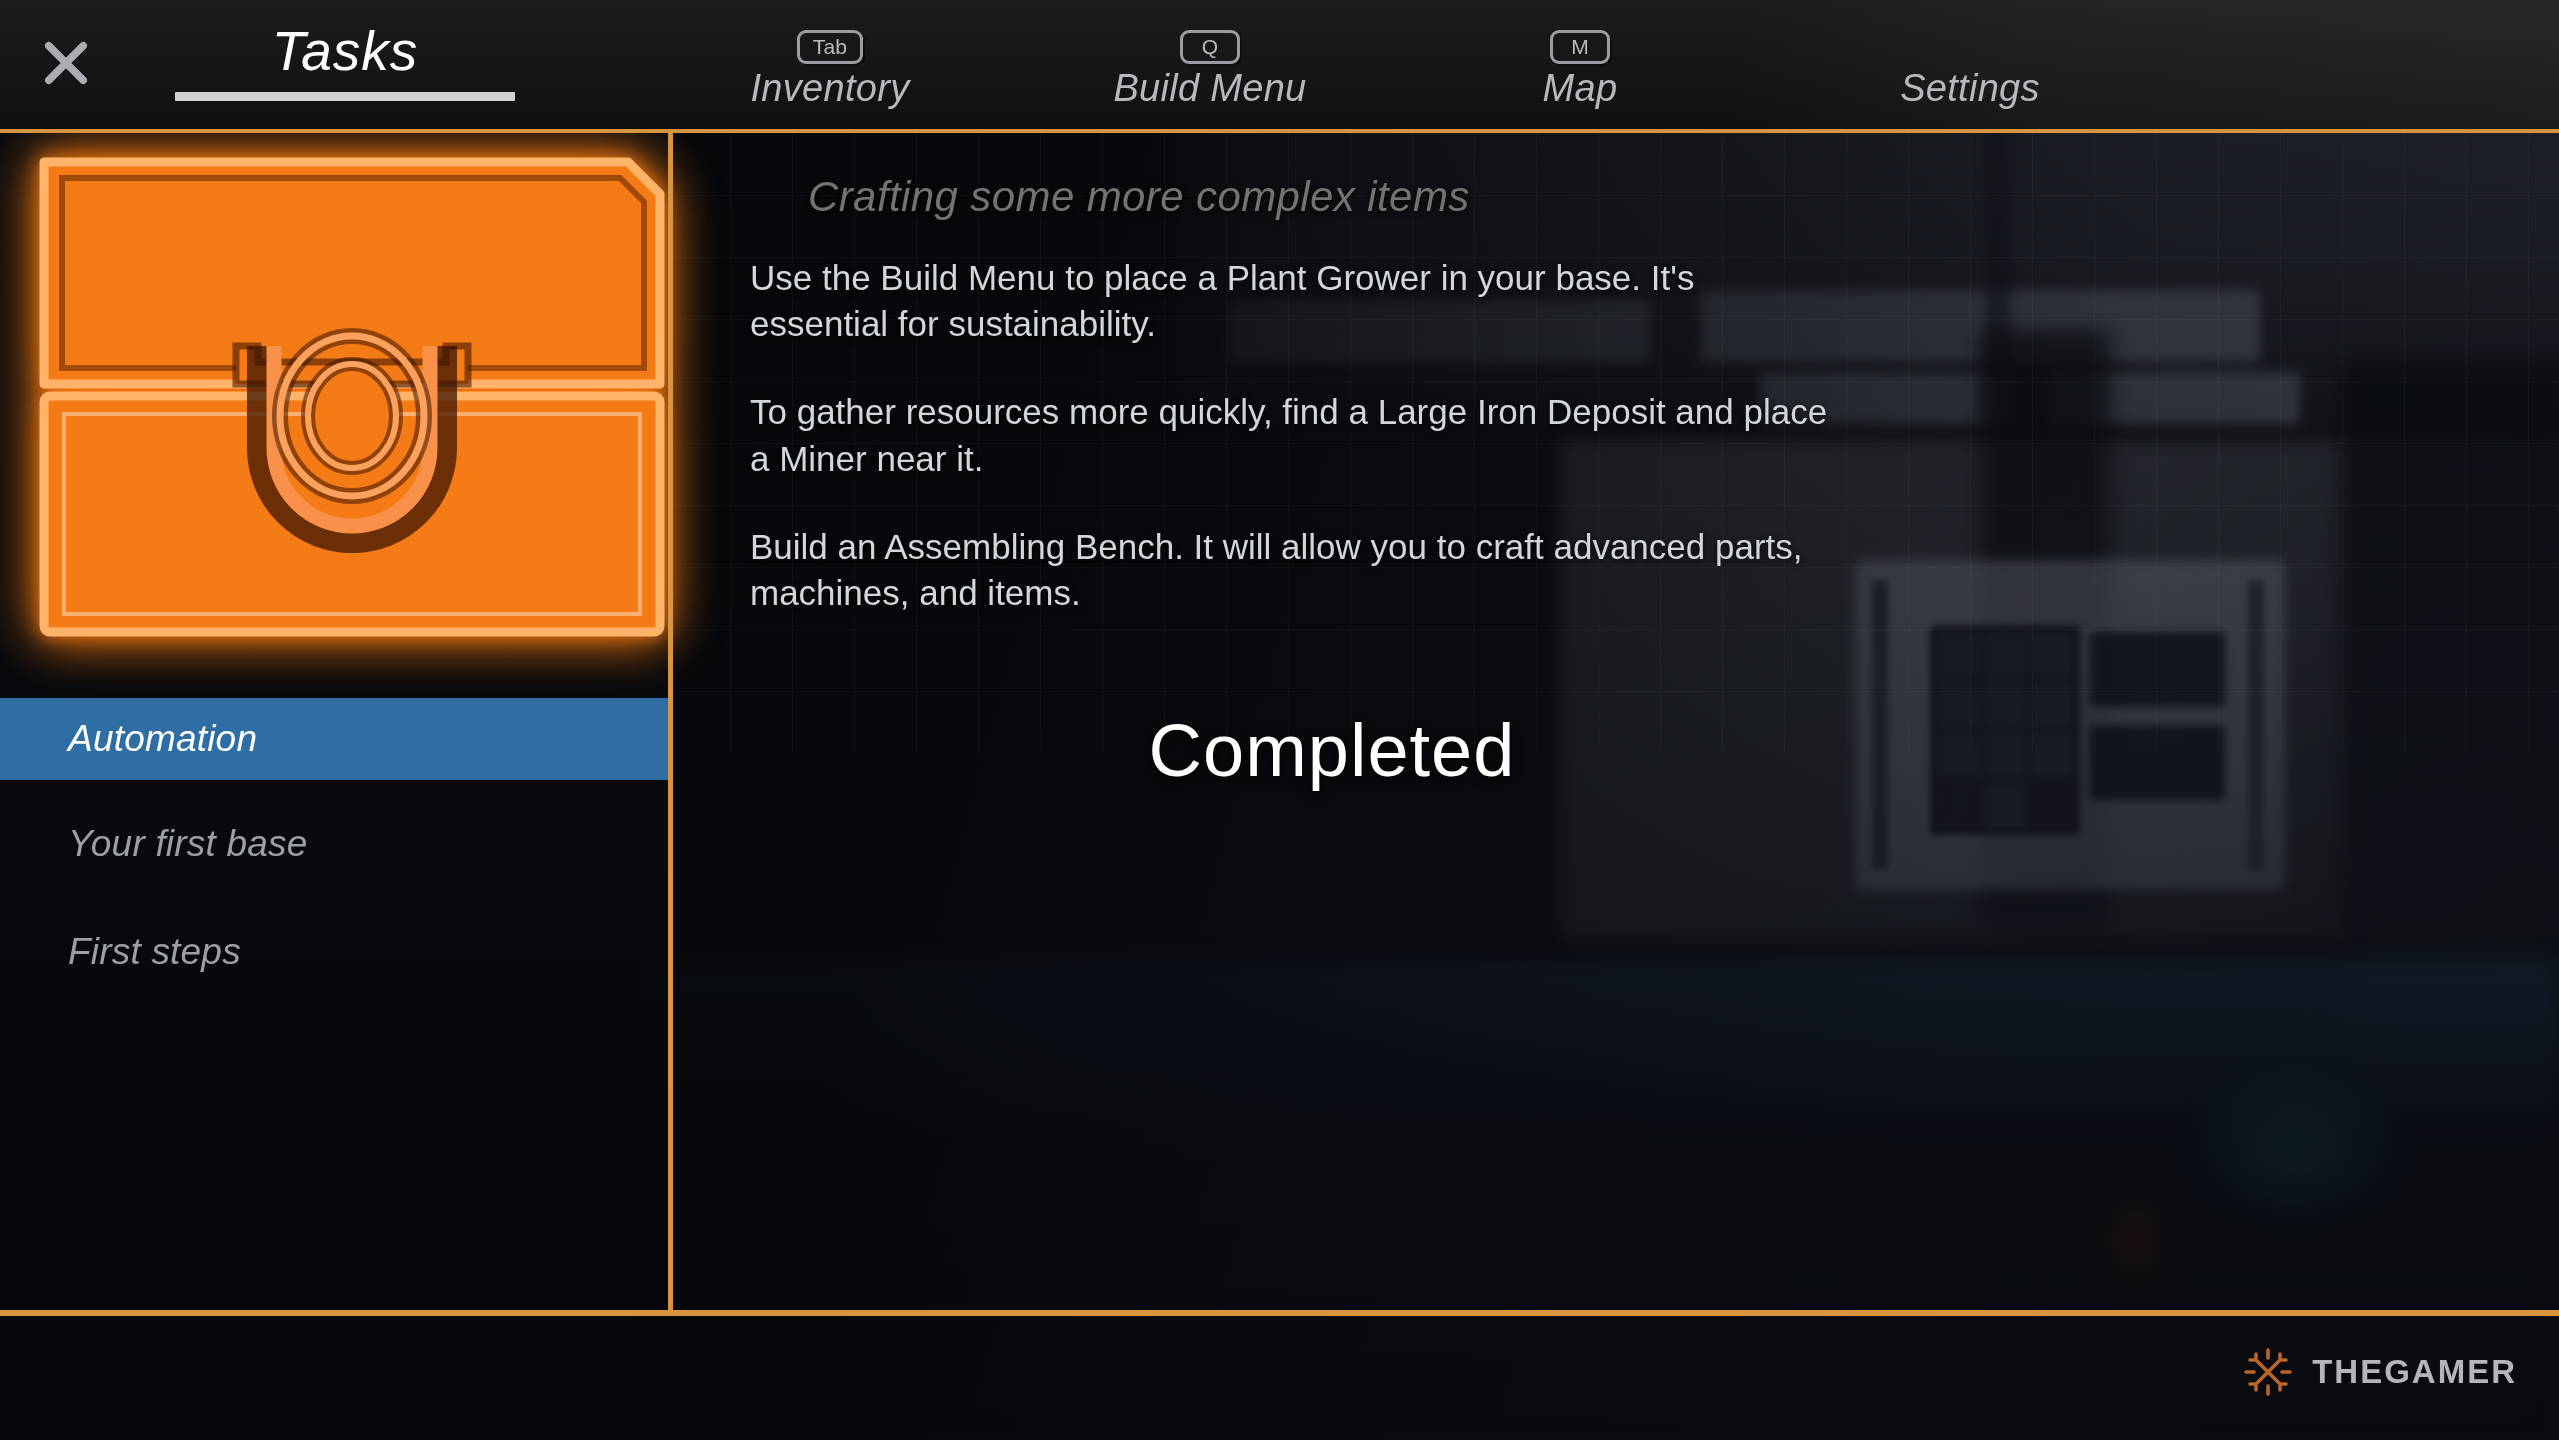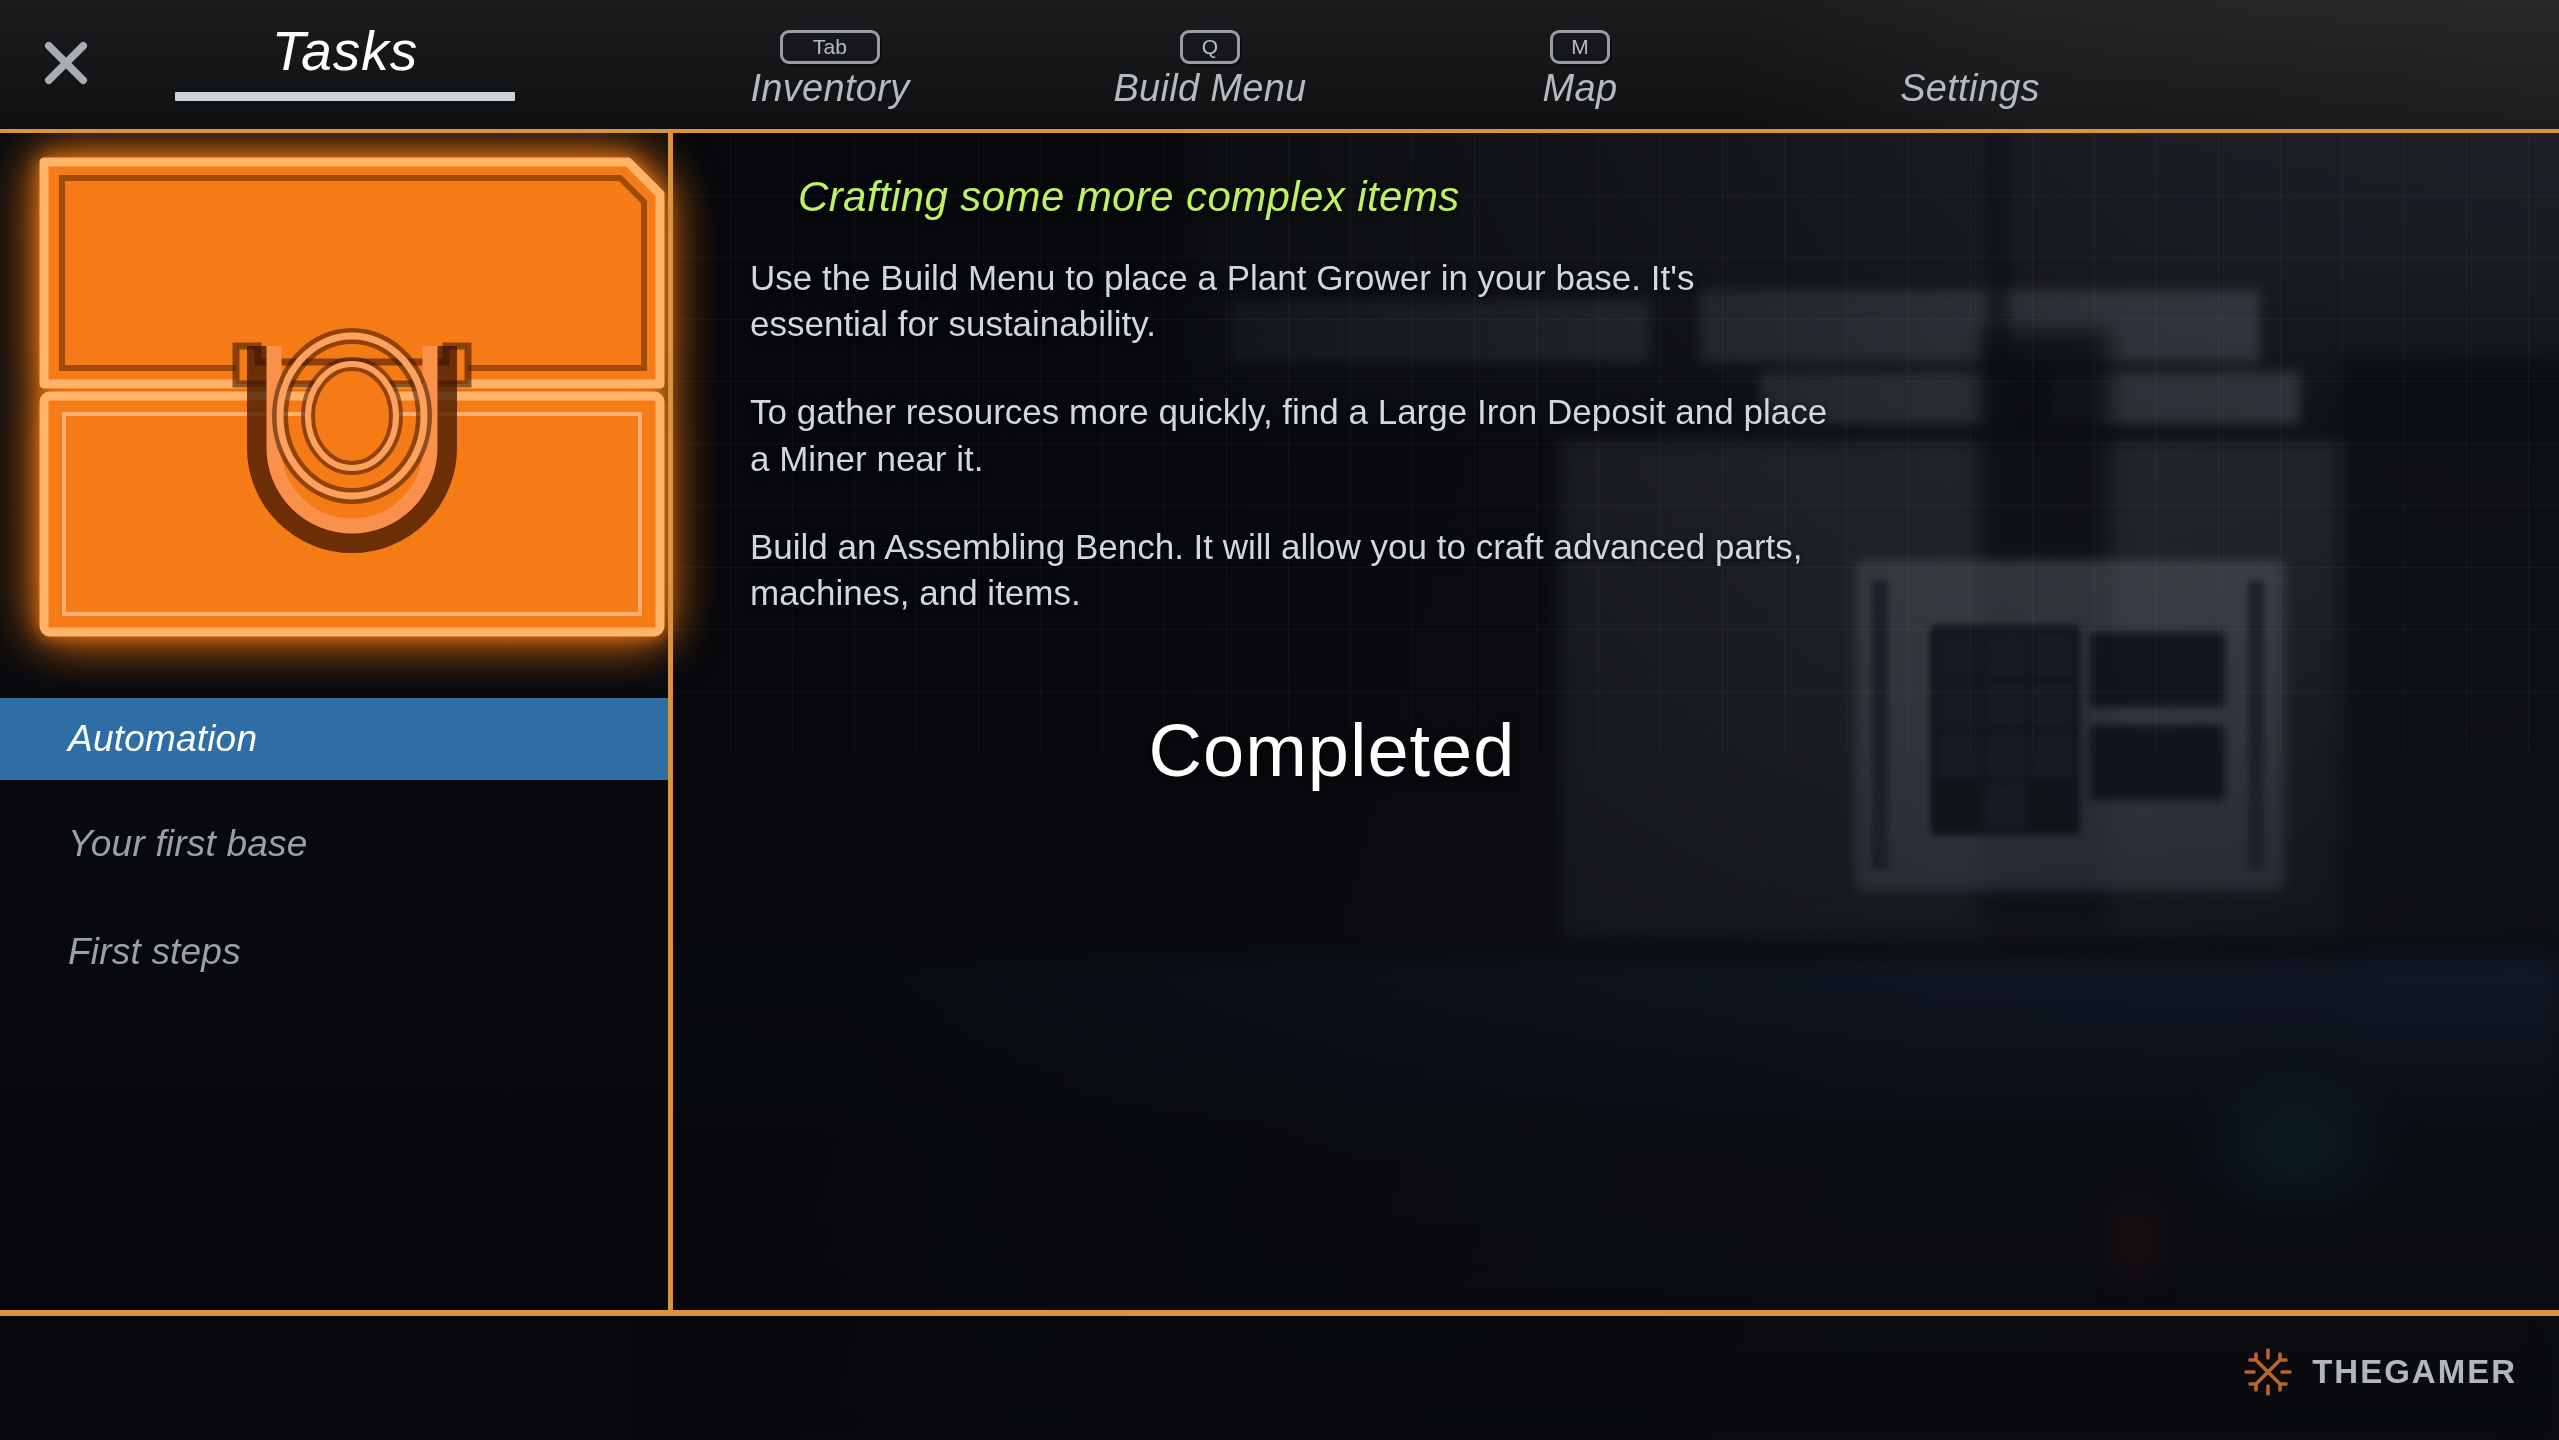--- a/index.html
+++ b/index.html
@@ -138,21 +138,21 @@
     display:flex; flex-direction:column; align-items:center; justify-content:flex-end;
     cursor:pointer; padding-bottom:22px;
   }
   .tab .keycap {
     width:60px; height:34px; border:3px solid #9a9ea3; border-radius:9px;
     display:flex; align-items:center; justify-content:center;
     font-size:21px; color:#b8bcc1; letter-spacing:.2px; margin-bottom:5px;
     font-family:"Liberation Sans", sans-serif;
     box-shadow:2px 2px 0 rgba(0,0,0,.45);
   }
-  .tab .keycap.wide { width:100px; }
+  .tab .keycap.wide { width:66px; }
   .tab .keycap.hidden-cap { visibility:hidden; }
   .tab .tab-label {
     font-style:italic; font-size:38px; color:#b6babe; letter-spacing:.3px;
     white-space:nowrap; line-height:1;
   }
   .tab.active .tab-label { color:#ffffff; font-size:55px; letter-spacing:1px; }
   .tab.active .tab-underline {
     position:absolute; left:50%; transform:translateX(-50%);
     bottom:28px; width:340px; height:9px; background:#cfd2d5; border-radius:1px;
   }
@@ -193,22 +193,22 @@
   }
   .v-divider {
     position:absolute; left:668px; top:133px; width:5px; height:1177px;
     background:#d9943f; z-index:22;
   }
   .bottom-rule {
     position:absolute; left:0; top:1310px; width:2559px; height:6px;
     background:#d9943f; z-index:22;
   }
   .content-title {
-    position:absolute; left:126px; top:40px;
-    font-style:italic; font-size:42px; color:#bef264; letter-spacing:.4px;
+    position:absolute; left:136px; top:40px;
+    font-style:italic; font-size:42px; color:#737373; letter-spacing:.4px;
     text-shadow:0 2px 6px rgba(0,0,0,.85);
     text-align:right;
   }
   .content-body { position:absolute; left:78px; top:122px; width:1080px; }
   .content-body p {
     font-size:35px; line-height:1.32; color:#d2d7dc; margin-bottom:42px;
     text-shadow:0 2px 7px rgba(0,0,0,.9);
   }
   .completed {
     position:absolute; left:0; top:575px; width:1320px; text-align:center;

